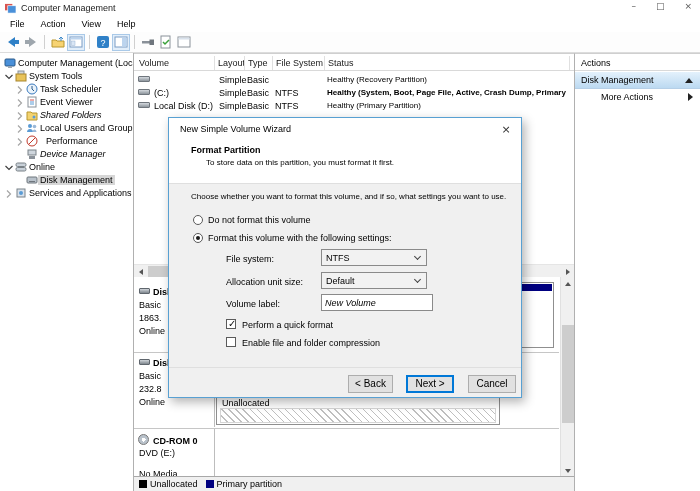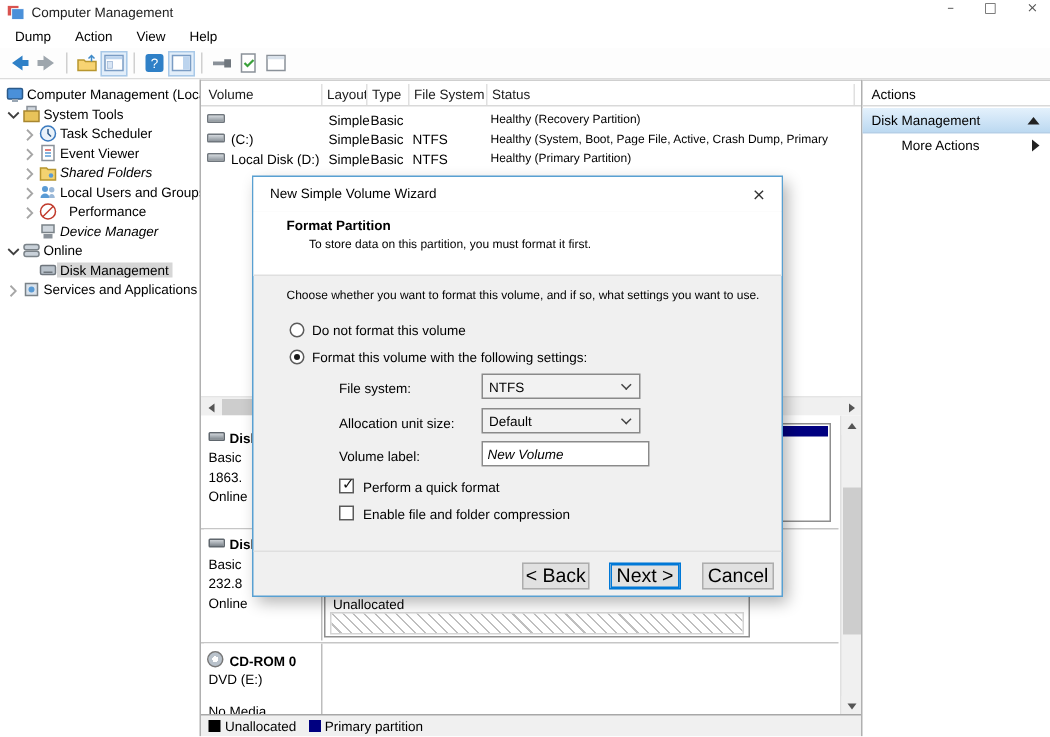--- a/index.html
+++ b/index.html
@@ -112,21 +112,21 @@
   .combo .val{position:absolute;left:4px;top:3px}
   .combo .cchev{position:absolute;right:6px;top:4px;width:5px;height:5px;border-right:1px solid #444;border-bottom:1px solid #444;transform:rotate(45deg)}
   .txt{position:absolute;left:152px;width:112px;height:17px;border:1px solid #8a8a8a;background:#fff;
        font-family:"Liberation Sans",sans-serif;font-size:9px;padding-left:3px}
   .cb{position:absolute;left:57px;width:10px;height:10px;border:1px solid #5a5a5a;background:#fff}
   .cb.checked::after{content:"\2713";position:absolute;left:1px;top:-2px;font-size:10px;color:#111;
                      font-family:"DejaVu Sans",sans-serif}
   .cblabel{position:absolute;left:73px;white-space:nowrap}
   .dlg-footer-line{position:absolute;left:0;right:0;top:249px;height:1px;background:#dfdfdf}
   .btn{position:absolute;top:257px;height:18px;background:#e1e1e1;border:1px solid #adadad;
-       text-align:center;line-height:16px;font-size:13px}
+       text-align:center;line-height:16px;font-size:10px}
   .btn.default{border:1px solid #0078d7;box-shadow:inset 0 0 0 1px #0078d7}
 </style>
 </head>
 <body>
 
 <div id="win">
 
   <div class="titlebar">
     <svg class="app-icon" viewBox="0 0 12 12">
       <rect x="0" y="1" width="8" height="7" fill="#d9534f"></rect>
@@ -134,21 +134,21 @@
     </svg>
     <span class="title-text">Computer Management</span>
     <div class="win-btns">
       <span>–</span>
       <span>□</span>
       <span>×</span>
     </div>
   </div>
 
   <div class="menubar">
-    <span class="menu-item">Dump</span>
+    <span class="menu-item">File</span>
     <span class="menu-item">Action</span>
     <span class="menu-item">View</span>
     <span class="menu-item">Help</span>
   </div>
 
   <div class="toolbar">
     <span class="tb-btn">
       <svg width="14" height="14" viewBox="0 0 14 14">
           <path d="M2 7 L9 2 V5 H13 V9 H9 V12 Z" fill="#2f80c7"></path>
         </svg>
@@ -330,21 +330,21 @@
           <span class="vl-cell " style="left: 113px; width: 26px; top: 2px;">Basic</span>
           <span class="vl-cell " style="left: 141px; width: 50px; top: 2px;"></span>
           <span class="vl-cell vstatus" style="left: 193px; width: 245px; top: 2px;">Healthy (Recovery Partition)</span>
         </div>
         <div class="vol-row" style="top: 32px;">
           <span class="drive-glyph"></span>
           <span class="vl-cell " style="left: 20px; width: 60px; top: 2px;">(C:)</span>
           <span class="vl-cell " style="left: 85px; width: 28px; top: 2px;">Simple</span>
           <span class="vl-cell " style="left: 113px; width: 26px; top: 2px;">Basic</span>
           <span class="vl-cell " style="left: 141px; width: 50px; top: 2px;">NTFS</span>
-          <span class="vl-cell vstatus" style="left: 193px; width: 245px; top: 2px;">Healthy (System, Boot, Page File, Active, Crash Dump, Primary</span>
+          <span class="vl-cell vstatus" style="left: 193px; width: 245px; top: 2px; font-weight: bold;">Healthy (System, Boot, Page File, Active, Crash Dump, Primary</span>
         </div>
         <div class="vol-row" style="top: 45px;">
           <span class="drive-glyph"></span>
           <span class="vl-cell " style="left: 20px; width: 60px; top: 2px;">Local Disk (D:)</span>
           <span class="vl-cell " style="left: 85px; width: 28px; top: 2px;">Simple</span>
           <span class="vl-cell " style="left: 113px; width: 26px; top: 2px;">Basic</span>
           <span class="vl-cell " style="left: 141px; width: 50px; top: 2px;">NTFS</span>
           <span class="vl-cell vstatus" style="left: 193px; width: 245px; top: 2px;">Healthy (Primary Partition)</span>
         </div>
       </div>

